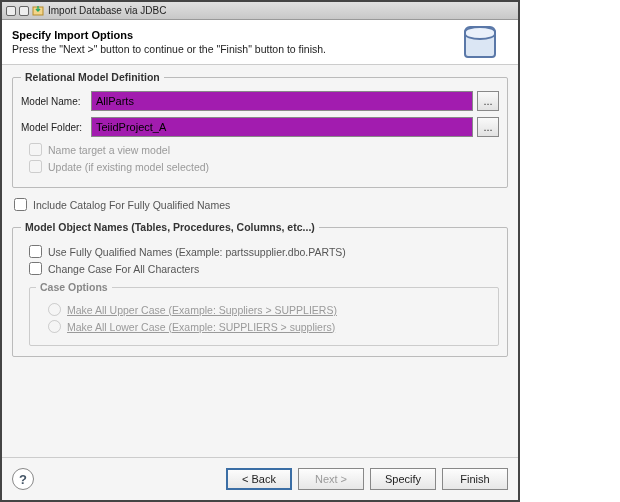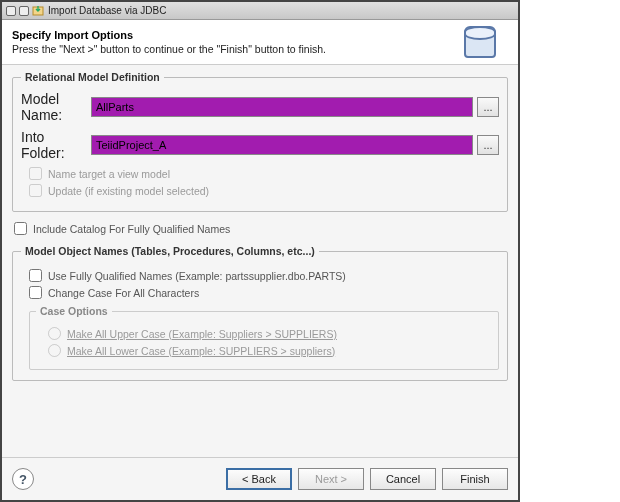--- a/index.html
+++ b/index.html
@@ -88,21 +88,21 @@
     color: #333;
     padding: 0 4px;
   }
   .form-row {
     display: flex;
     align-items: center;
     margin-bottom: 6px;
   }
   .form-row label {
     width: 70px;
-    font-size: 14px;
+    font-size: 10px;
     color: #222;
   }
   .form-row input[type=text] {
     flex: 1;
     height: 20px;
     border: 1px solid #888;
     padding: 2px 4px;
     font-size: 11px;
     background: #a21caf;
   }
@@ -216,21 +216,21 @@
     <fieldset class="group">
       <legend>Relational Model Definition</legend>
 
       <div class="form-row">
         <label>Model Name:</label>
         <input type="text" value="AllParts" style="">
         <button class="browse-btn">...</button>
       </div>
 
       <div class="form-row">
-        <label>Into Folder:</label>
+        <label>Model Folder:</label>
         <input type="text" value="TeiidProject_A" style="">
         <button class="browse-btn">...</button>
       </div>
 
       <div class="checkbox-row">
         <input type="checkbox" disabled="" style="">
         <span>Name target a view model</span>
       </div>
       <div class="checkbox-row">
         <input type="checkbox" disabled="" style="">
@@ -269,17 +269,17 @@
       </fieldset>
     </fieldset>
 
   </div>
 
   <div class="footer">
     <div class="help-btn">?</div>
     <div class="spacer"></div>
     <button class="wiz-btn default">&lt; Back</button>
     <button class="wiz-btn" disabled="">Next &gt;</button>
-    <button class="wiz-btn">Cancel</button>
+    <button class="wiz-btn">Specify</button>
     <button class="wiz-btn">Finish</button>
   </div>
 
 </div>
 
 </body></html>

